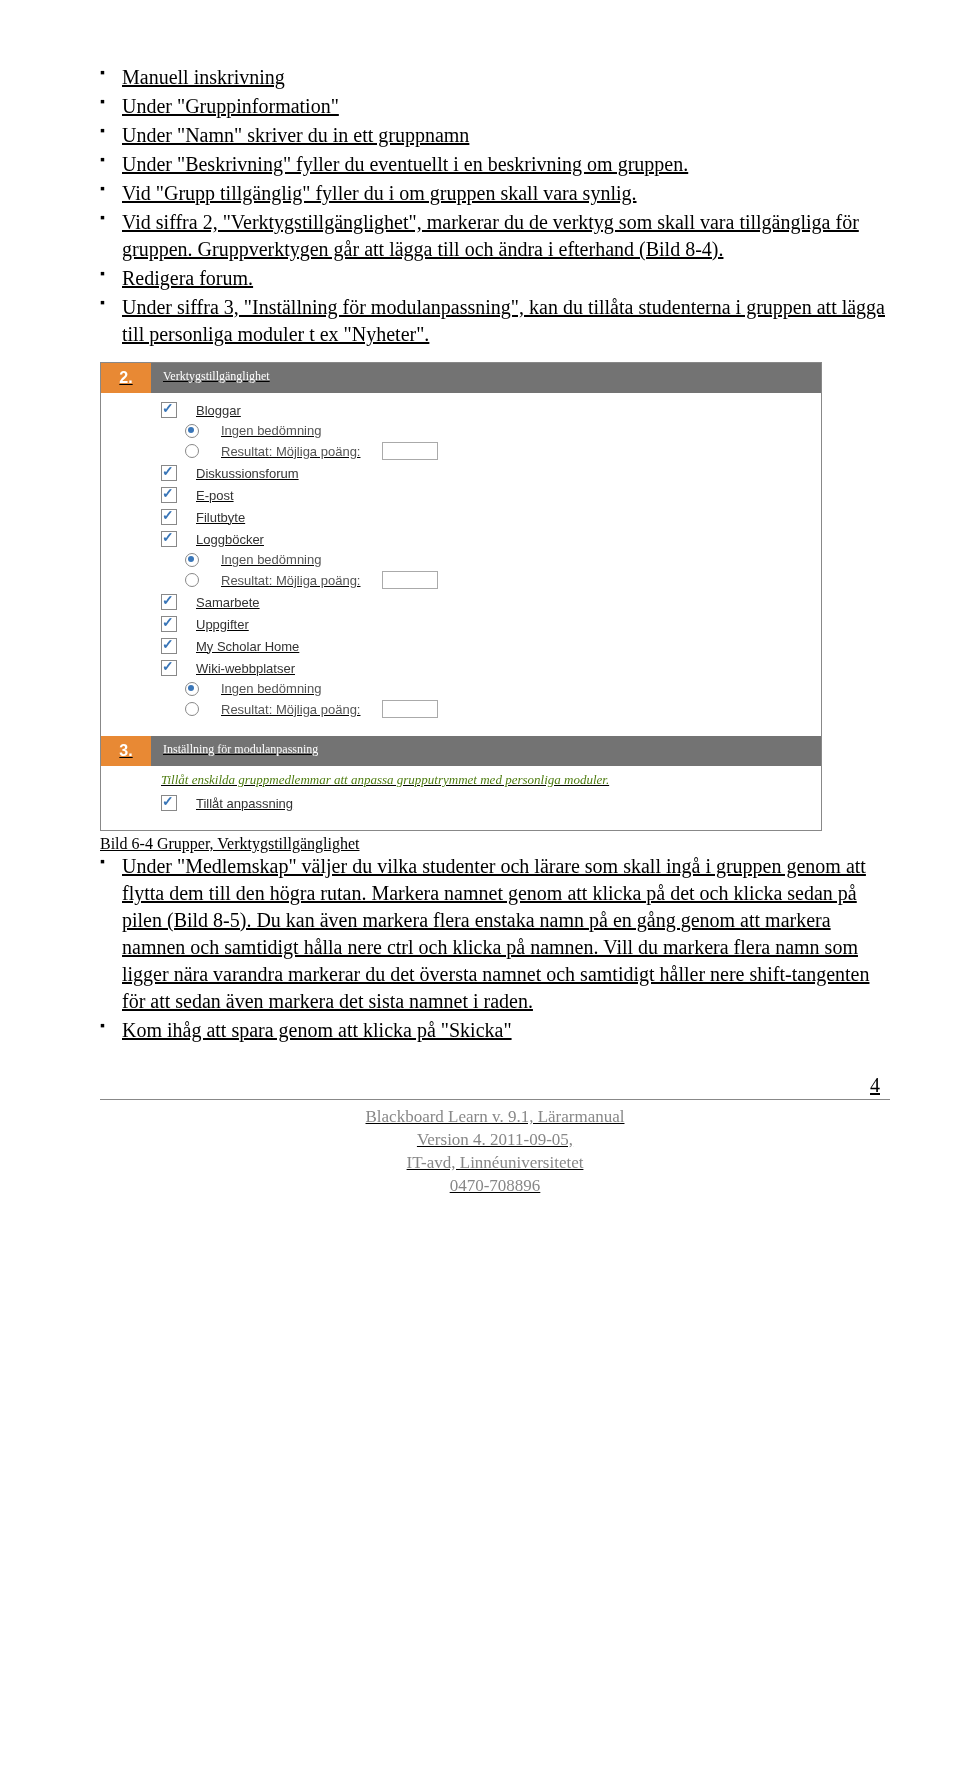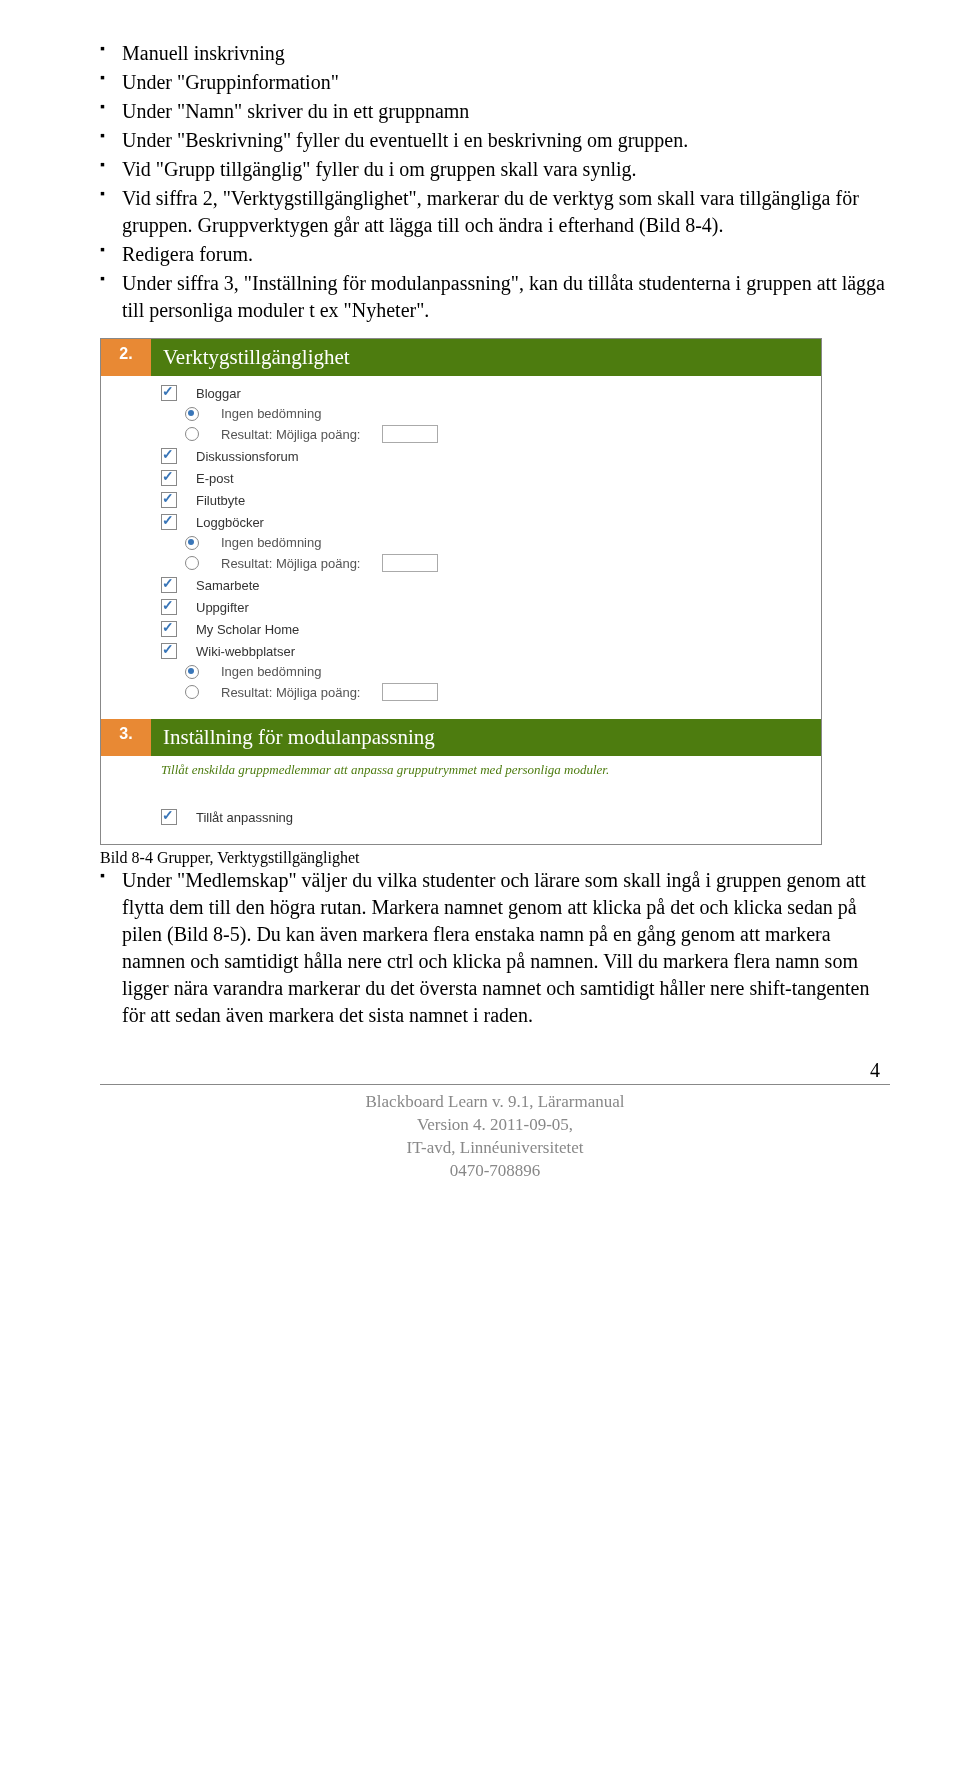--- a/index.html
+++ b/index.html
@@ -3,22 +3,23 @@
 <meta charset="utf-8">
 <style>
   body {
     margin: 0;
     padding: 0;
     font-family: "Times New Roman", Times, serif;
     background: #fff;
     width: 960px;
   }
   .page {
-    padding: 40px 70px 20px 100px;
+    padding: 64px 70px 20px 100px;
     box-sizing: border-box;
+    text-decoration: underline;
   }
   ul.bullets {
     list-style: none;
     margin: 0;
     padding: 0;
   }
   ul.bullets > li {
     position: relative;
     padding-left: 22px;
     font-size: 20px;
@@ -49,23 +50,23 @@
   .section-num {
     background: #e88934;
     color: #fff;
     font-size: 16px;
     padding: 6px 10px;
     font-weight: bold;
     width: 30px;
     text-align: center;
   }
   .section-title {
-    background: #4d7c0f;
+    background: #737373;
     color: #fff;
-    font-size: 21px;
+    font-size: 12px;
     font-family: Georgia, serif;
     font-weight: 500;
     padding: 6px 12px;
     flex: 1;
   }
   .section-body {
     padding: 6px 10px 16px 60px;
     font-size: 13px;
     color: #333;
   }
@@ -244,33 +245,34 @@
           <span>Resultat: Möjliga poäng:</span>
           <input class="points" style="">
         </div>
       </div>
 
     <div class="section-hdr">
       <div class="section-num">3.</div>
       <div class="section-title">Inställning för modulanpassning</div>
     </div>
     <div class="section-desc">Tillåt enskilda gruppmedlemmar att anpassa grupputrymmet med personliga moduler.</div>
-    <div class="section-body" style="padding-top:0;margin-top:24px;">
+    <div class="section-body" style="padding-top:0;">
       <div class="chk-row">
         <span class="cb on"></span>
         <span>Tillåt anpassning</span>
       </div>
     </div>
 
   </div>
 
-  <div class="fig-caption">Bild 8-4 Grupper, Verktygstillgänglighet</div>
+  <div class="fig-caption">Bild 6-4 Grupper, Verktygstillgänglighet</div>
 
   <ul class="bullets lower-block" id="bottom-list">
       <li>Under "Medlemskap" väljer du vilka studenter och lärare som skall ingå i gruppen genom att flytta dem till den högra rutan. Markera namnet genom att klicka på det och klicka sedan på pilen (Bild 8-5). Du kan även markera flera enstaka namn på en gång genom att markera namnen och samtidigt hålla nere ctrl och klicka på namnen. Vill du markera flera namn som ligger nära varandra markerar du det översta namnet och samtidigt håller nere shift-tangenten för att sedan även markera det sista namnet i raden.</li>
+      <li>Kom ihåg att spara genom att klicka på "Skicka"</li>
     </ul>
 
   <div class="footer-num">4</div>
   <hr class="footer-hr">
   <div class="footer-text" id="footer-lines">
       <div>Blackboard Learn v. 9.1, Lärarmanual</div>
       <div>Version 4. 2011-09-05,</div>
       <div>IT-avd, Linnéuniversitetet</div>
       <div>0470-708896</div>
     </div>

